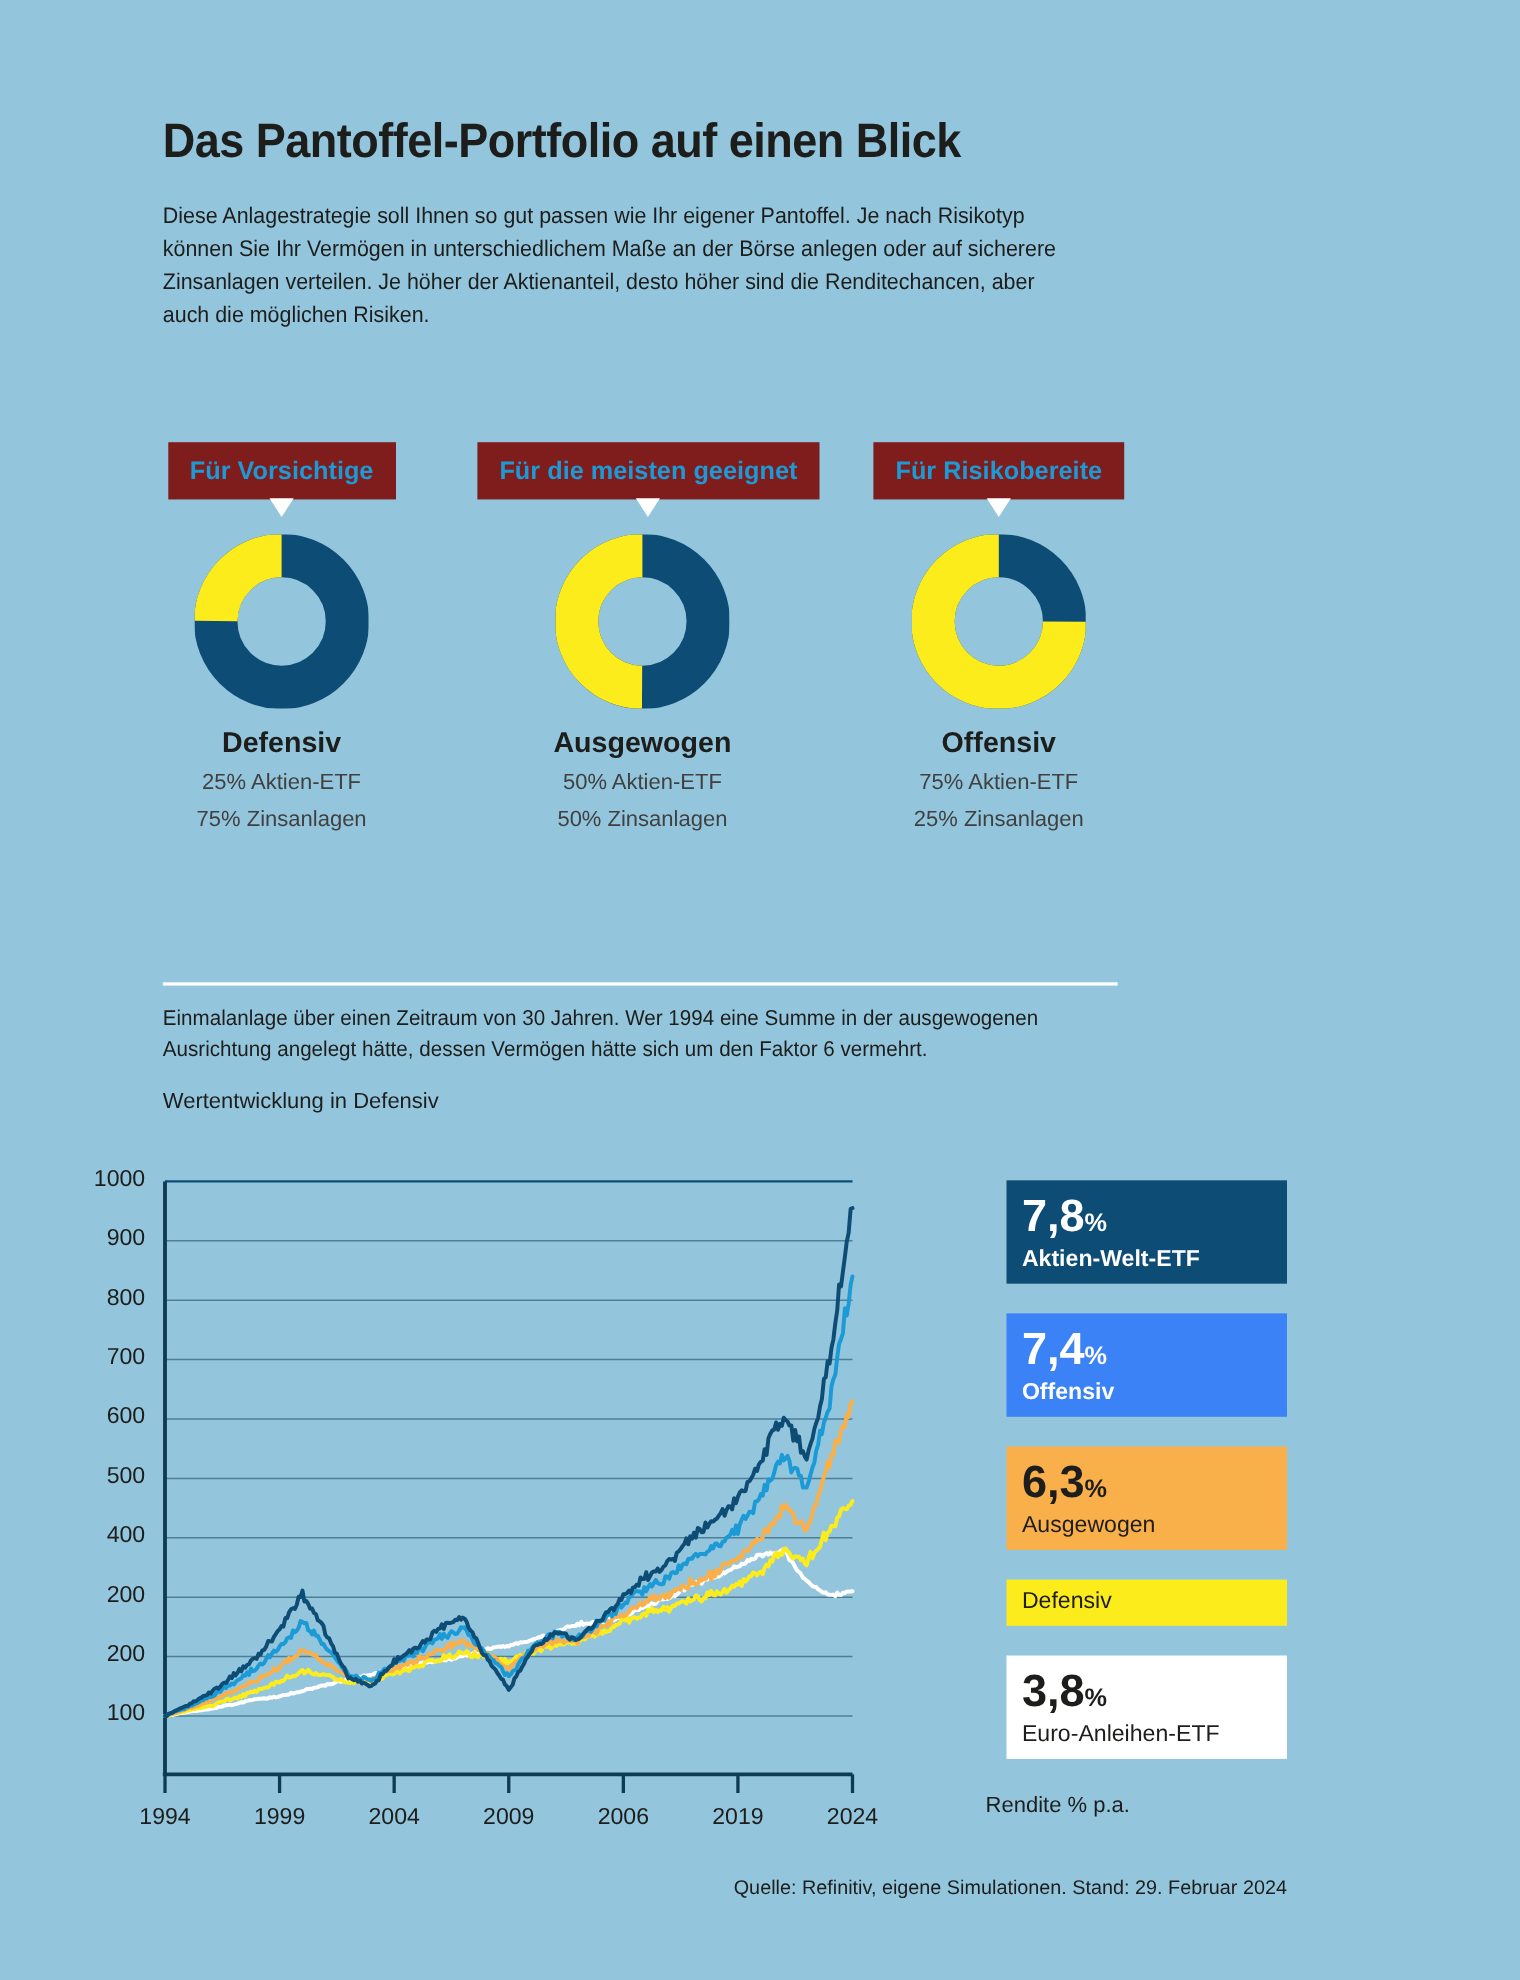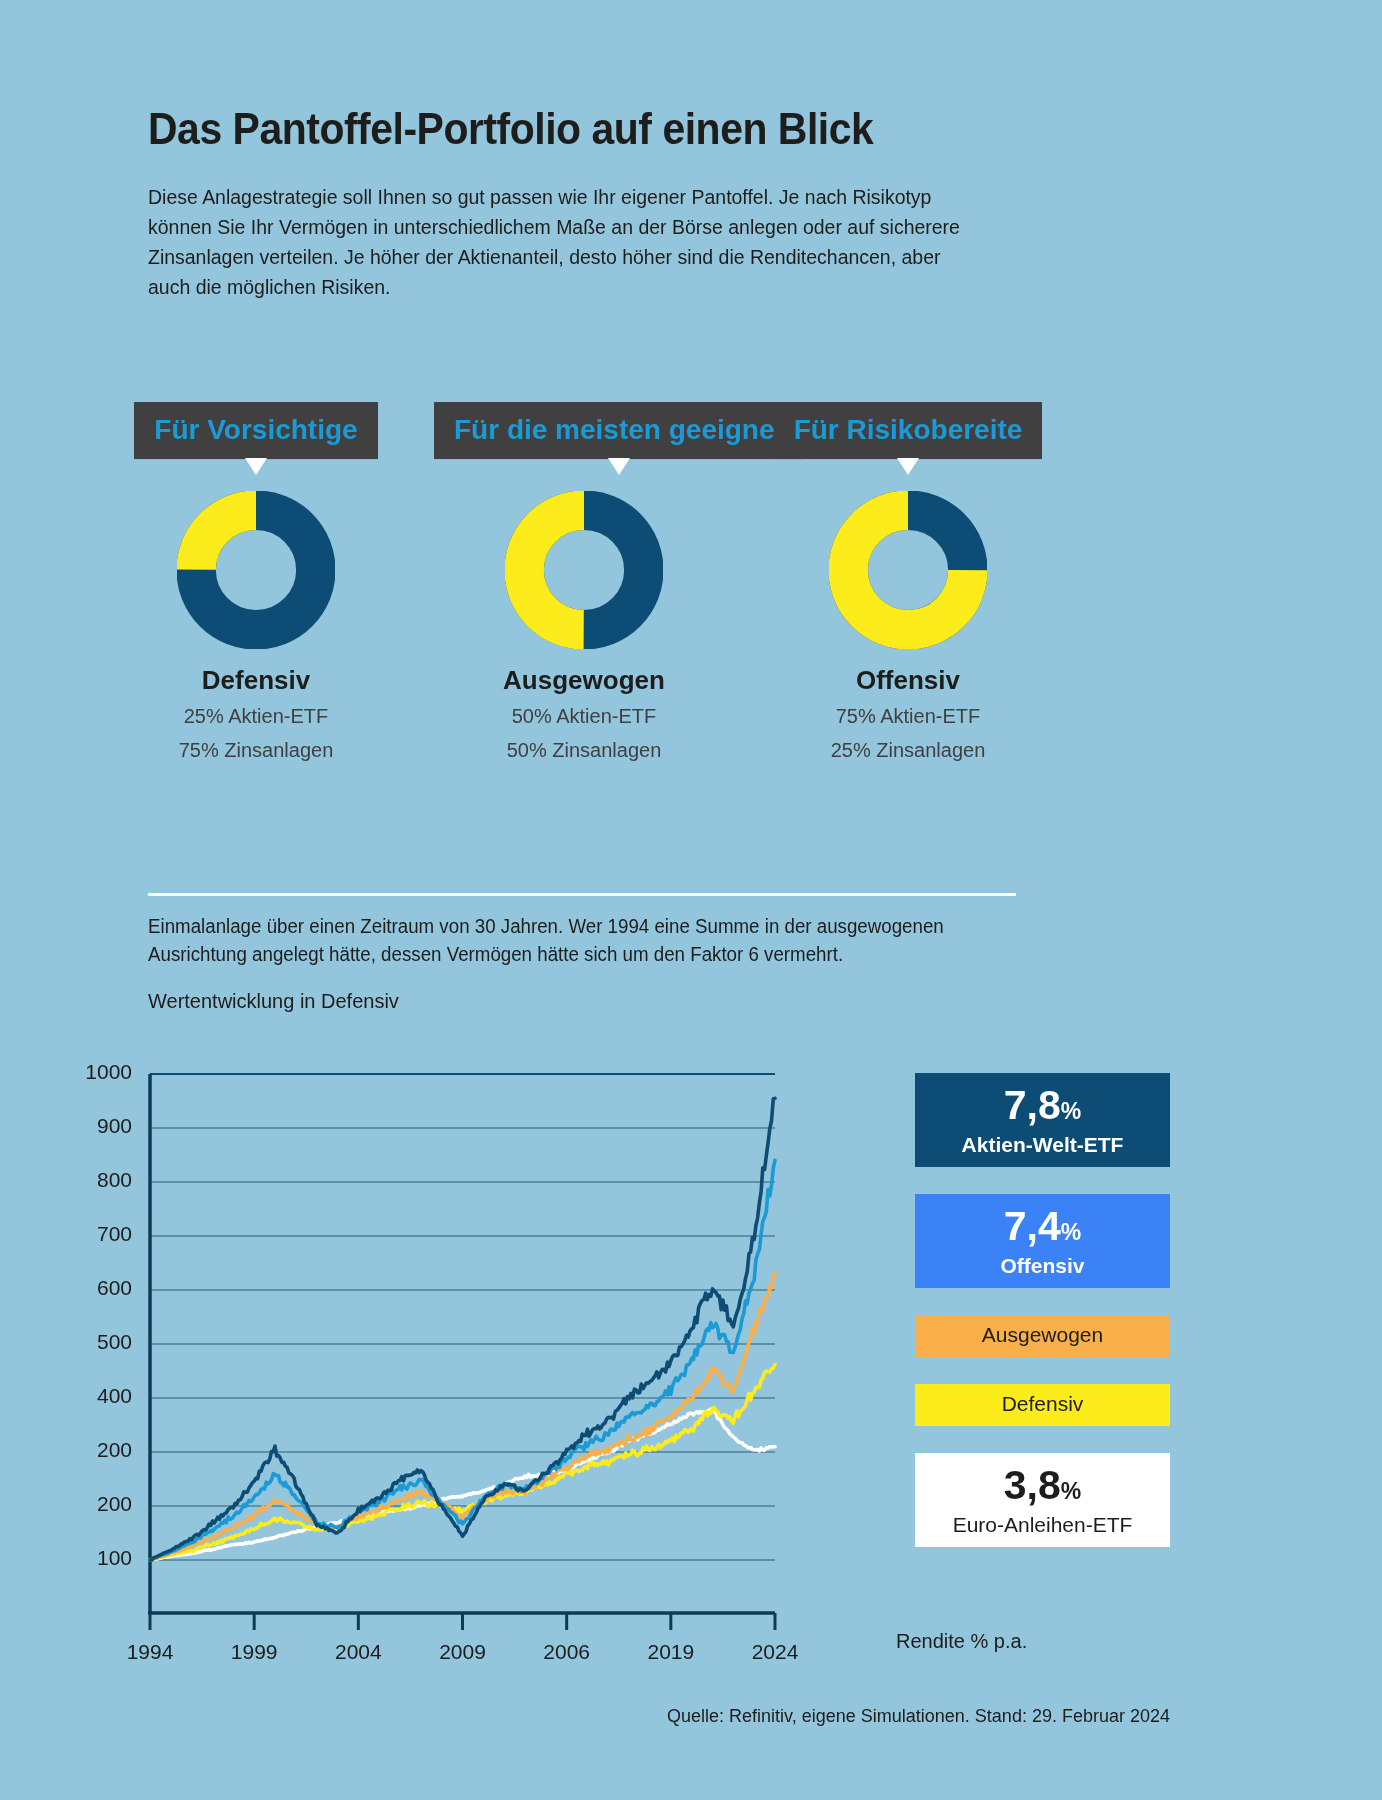--- a/index.html
+++ b/index.html
@@ -31,22 +31,22 @@
   }
 
   
   .donut-col{position:absolute;top:402px;width:300px;text-align:center;}
   .donut-col.c1{left:106px;}
   .donut-col.c2{left:434px;}
   .donut-col.c3{left:758px;}
 
   .callout{
     display:inline-block;position:relative;
-    background:#404040;color:#1b9ad6;
-    font-weight:bold;font-size:28px;
+    background:#7f1d1d;color:#1b9ad6;
+    font-weight:bold;font-size:23px;
     padding:12px 20px 13px 20px;
     font-family:"Liberation Sans Narrow","Liberation Sans",sans-serif;
     white-space:nowrap;
     box-shadow:0 1px 0 rgba(0,0,0,.04);
   }
   .callout:after{
     content:"";position:absolute;left:50%;bottom:-16px;
     margin-left:-11px;width:0;height:0;
     border-left:11px solid transparent;
     border-right:11px solid transparent;
@@ -102,21 +102,21 @@
   .rendite-label{
     position:absolute;left:896px;top:1630px;
     font-size:20px;color:#1d1d1b;
     font-family:"Liberation Sans Narrow","Liberation Sans",sans-serif;
   }
 
   
   .legend{position:absolute;left:915px;top:1073px;width:255px;}
   .legend-box{
     width:255px;box-sizing:border-box;
-    padding:9px 14px 10px 14px;text-align:center;
+    padding:9px 14px 10px 14px;text-align:left;
     margin-bottom:27px;
   }
   .legend-value{
     font-size:41px;font-weight:bold;line-height:46px;
     font-family:"Liberation Sans Narrow","Liberation Sans",sans-serif;
     white-space:nowrap;
   }
   .legend-value .pct{font-size:23px;font-weight:bold;}
   .legend-name{
     font-size:21px;line-height:25px;margin-top:-2px;
@@ -214,20 +214,21 @@
   <div class="legend">
     <div class="legend-box bold" style="background: rgb(13, 76, 116); color: rgb(255, 255, 255);">
       <div class="legend-value"><span>7,8</span><span class="pct">%</span></div>
       <div class="legend-name">Aktien-Welt-ETF</div>
     </div>
     <div class="legend-box bold" style="background: #3b82f6; color: rgb(255, 255, 255);">
       <div class="legend-value"><span>7,4</span><span class="pct">%</span></div>
       <div class="legend-name">Offensiv</div>
     </div>
     <div class="legend-box" style="background: rgb(249, 176, 75); color: rgb(29, 29, 27);">
+      <div class="legend-value"><span>6,3</span><span class="pct">%</span></div>
       <div class="legend-name">Ausgewogen</div>
     </div>
     <div class="legend-box" style="background: rgb(253, 236, 27); color: rgb(29, 29, 27);">
       <div class="legend-name">Defensiv</div>
     </div>
     <div class="legend-box" style="background: rgb(255, 255, 255); color: rgb(29, 29, 27);">
       <div class="legend-value"><span>3,8</span><span class="pct">%</span></div>
       <div class="legend-name">Euro-Anleihen-ETF</div>
     </div>
   </div>

